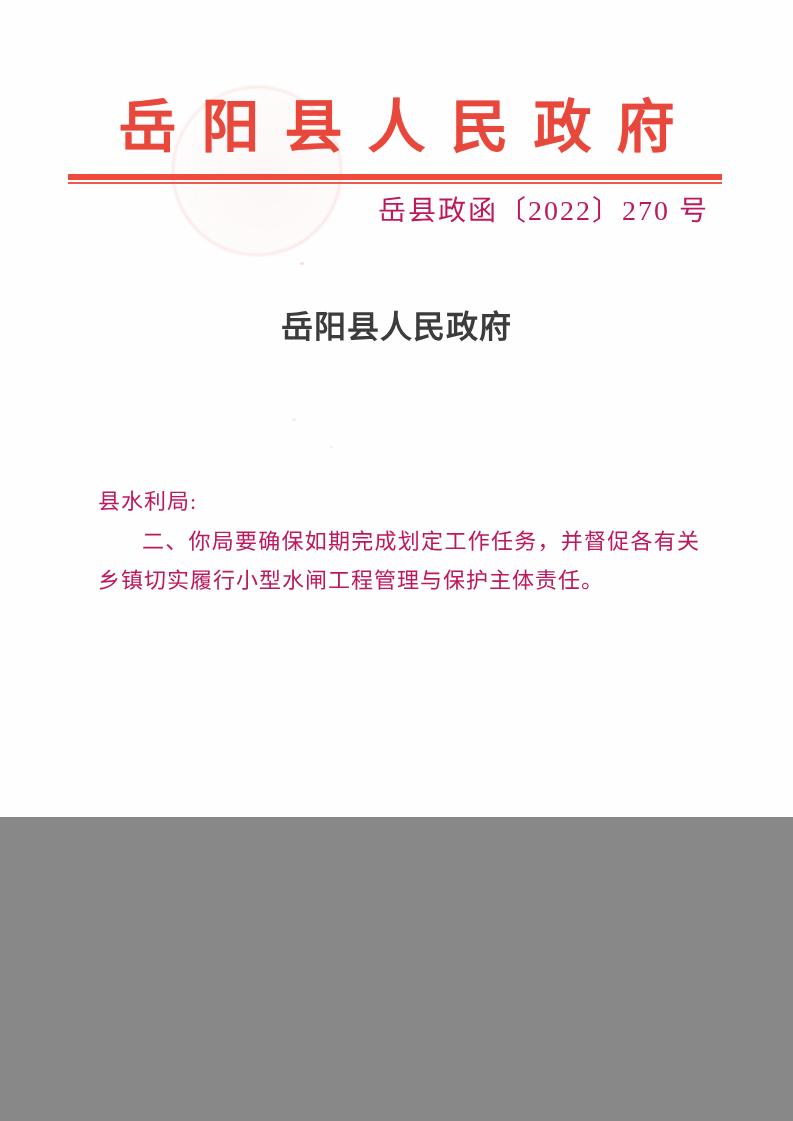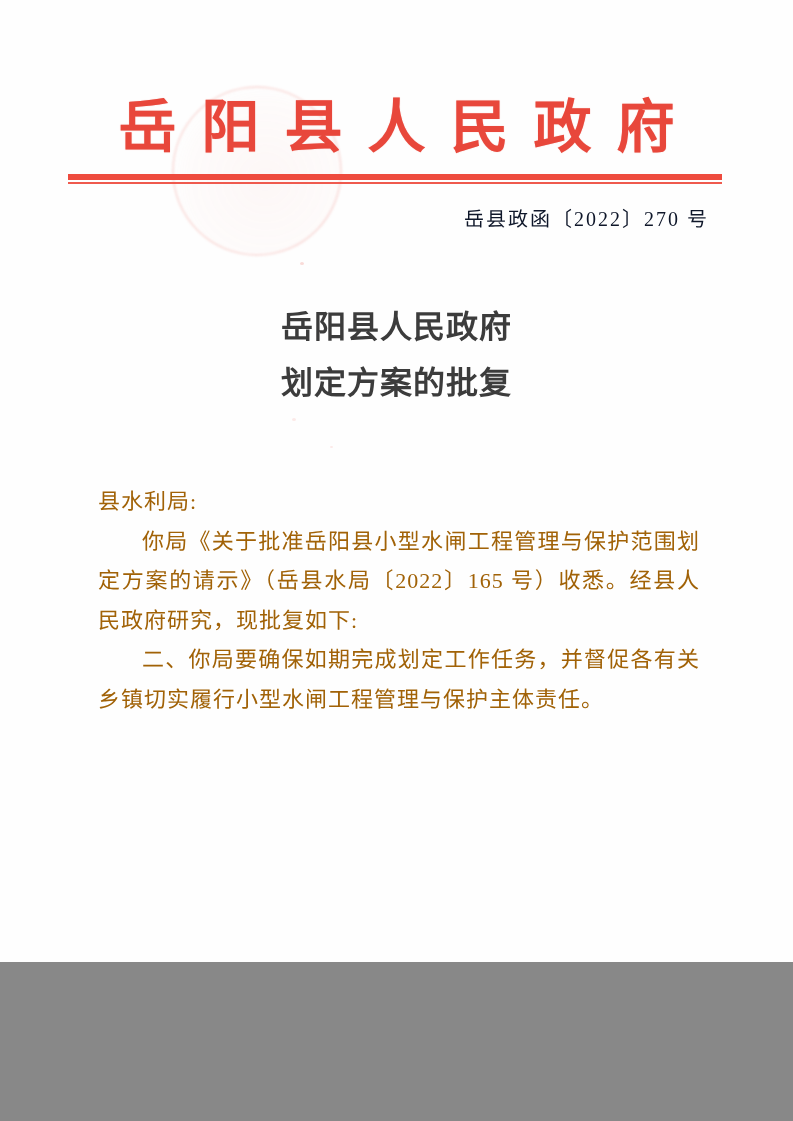--- a/index.html
+++ b/index.html
@@ -1,18 +1,18 @@
 <!DOCTYPE html>
 <html lang="zh-CN"><head>
 <meta charset="utf-8">
 <style>
   html,body{margin:0;padding:0;background:#888;}
   .page{
     position:relative;
-    width:793px;height:962px;
+    width:793px;height:817px;
     margin:0 auto;
     background:#fefefe;
     overflow:hidden;
     font-family:"Liberation Serif","DejaVu Serif",serif;
   }
 
   
   .stamp-ghost{
     position:absolute;left:172px;top:86px;width:166px;height:166px;
     border-radius:50%;
@@ -48,41 +48,40 @@
   .rule-top .bar-gap{height:2px;}
   .rule-top .bar-thin{height:2px;background:#ef5a4e;}
   .rule-bottom{top:1012px;left:75px;width:647px;}
   .rule-bottom .bar-thin{height:2px;background:#ef5a4e;}
   .rule-bottom .bar-gap{height:2px;}
   .rule-bottom .bar-thick{height:6px;background:#ee4b3e;}
 
   
   .docnum{
     position:absolute;top:196px;right:84px;
-    font-size:20px;line-height:30px;
+    font-size:28px;line-height:30px;
     letter-spacing:2px;
-    color:#0f172a;
-    margin-top:8px;
+    color:#be185d;
   }
 
   
   .doc-title{
     position:absolute;left:0;top:299px;width:100%;
     text-align:center;
     font-weight:bold;color:#3c3c3c;
     font-size:32px;line-height:56px;
     letter-spacing:1px;
   }
 
   
   .body-text{
     position:absolute;left:98px;top:482px;width:602px;
     font-size:22px;line-height:39.5px;
     letter-spacing:1px;
-    color:#a16207;
+    color:#be185d;
     text-align:justify;
   }
   .body-text p{margin:0;}
   .body-text p.para{text-indent:2em;}
 </style>
 </head>
 <body>
 
 <div class="page">
 
@@ -97,26 +96,24 @@
   <div class="rule rule-top">
     <div class="bar-thick"></div>
     <div class="bar-gap"></div>
     <div class="bar-thin"></div>
   </div>
 
   <div class="docnum">岳县政函〔2022〕270 号</div>
 
   <div class="doc-title">
     <div>岳阳县人民政府</div>
-    <div>划定方案的批复</div>
   </div>
 
   <div class="body-text">
     <p class="salutation">县水利局:</p>
-    <p class="para">你局《关于批准岳阳县小型水闸工程管理与保护范围划定方案的请示》（岳县水局〔2022〕165 号）收悉。经县人民政府研究，现批复如下:</p>
     <p class="para">二、你局要确保如期完成划定工作任务，并督促各有关乡镇切实履行小型水闸工程管理与保护主体责任。</p>
   </div>
 
   <div class="rule rule-bottom">
     <div class="bar-thin"></div>
     <div class="bar-gap"></div>
     <div class="bar-thick"></div>
   </div>
 
 </div>

